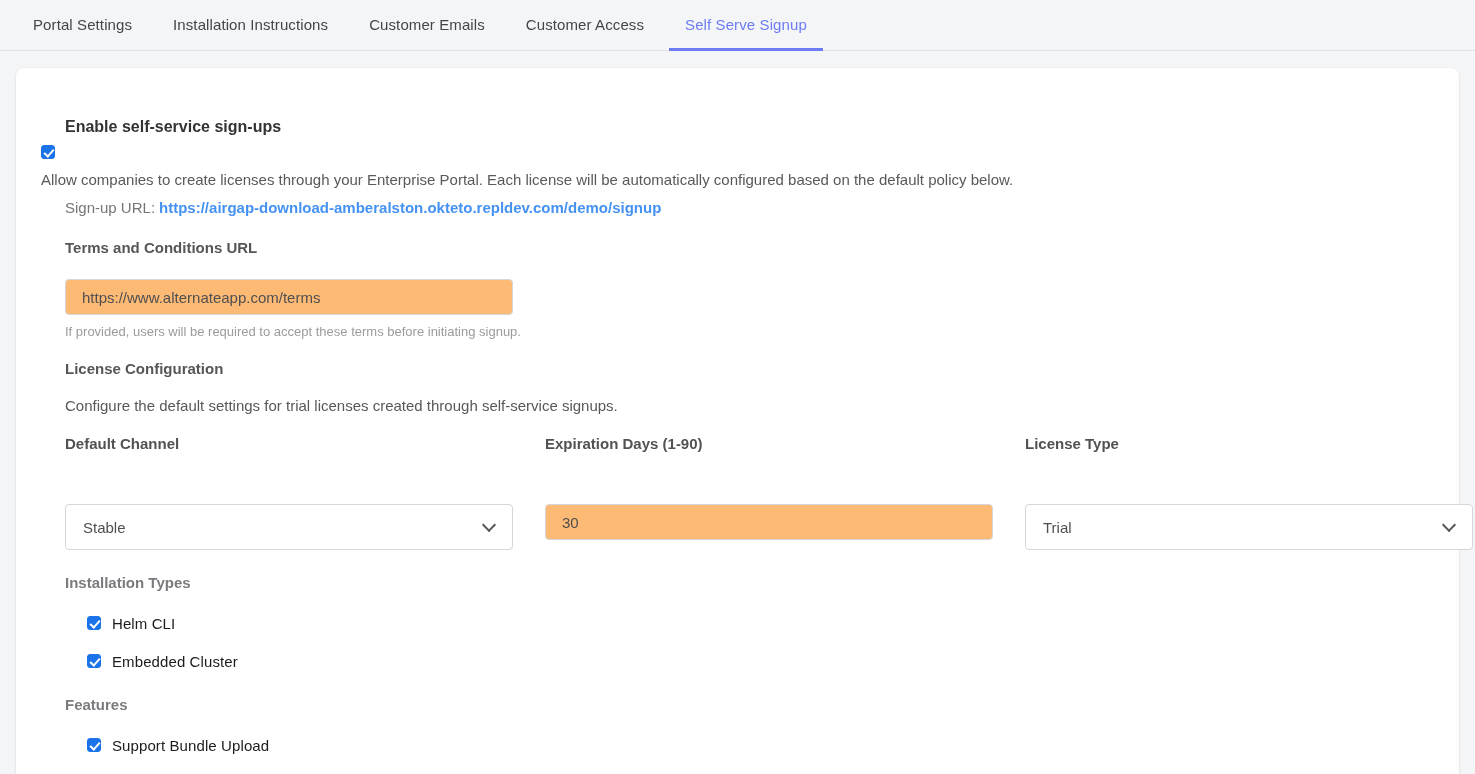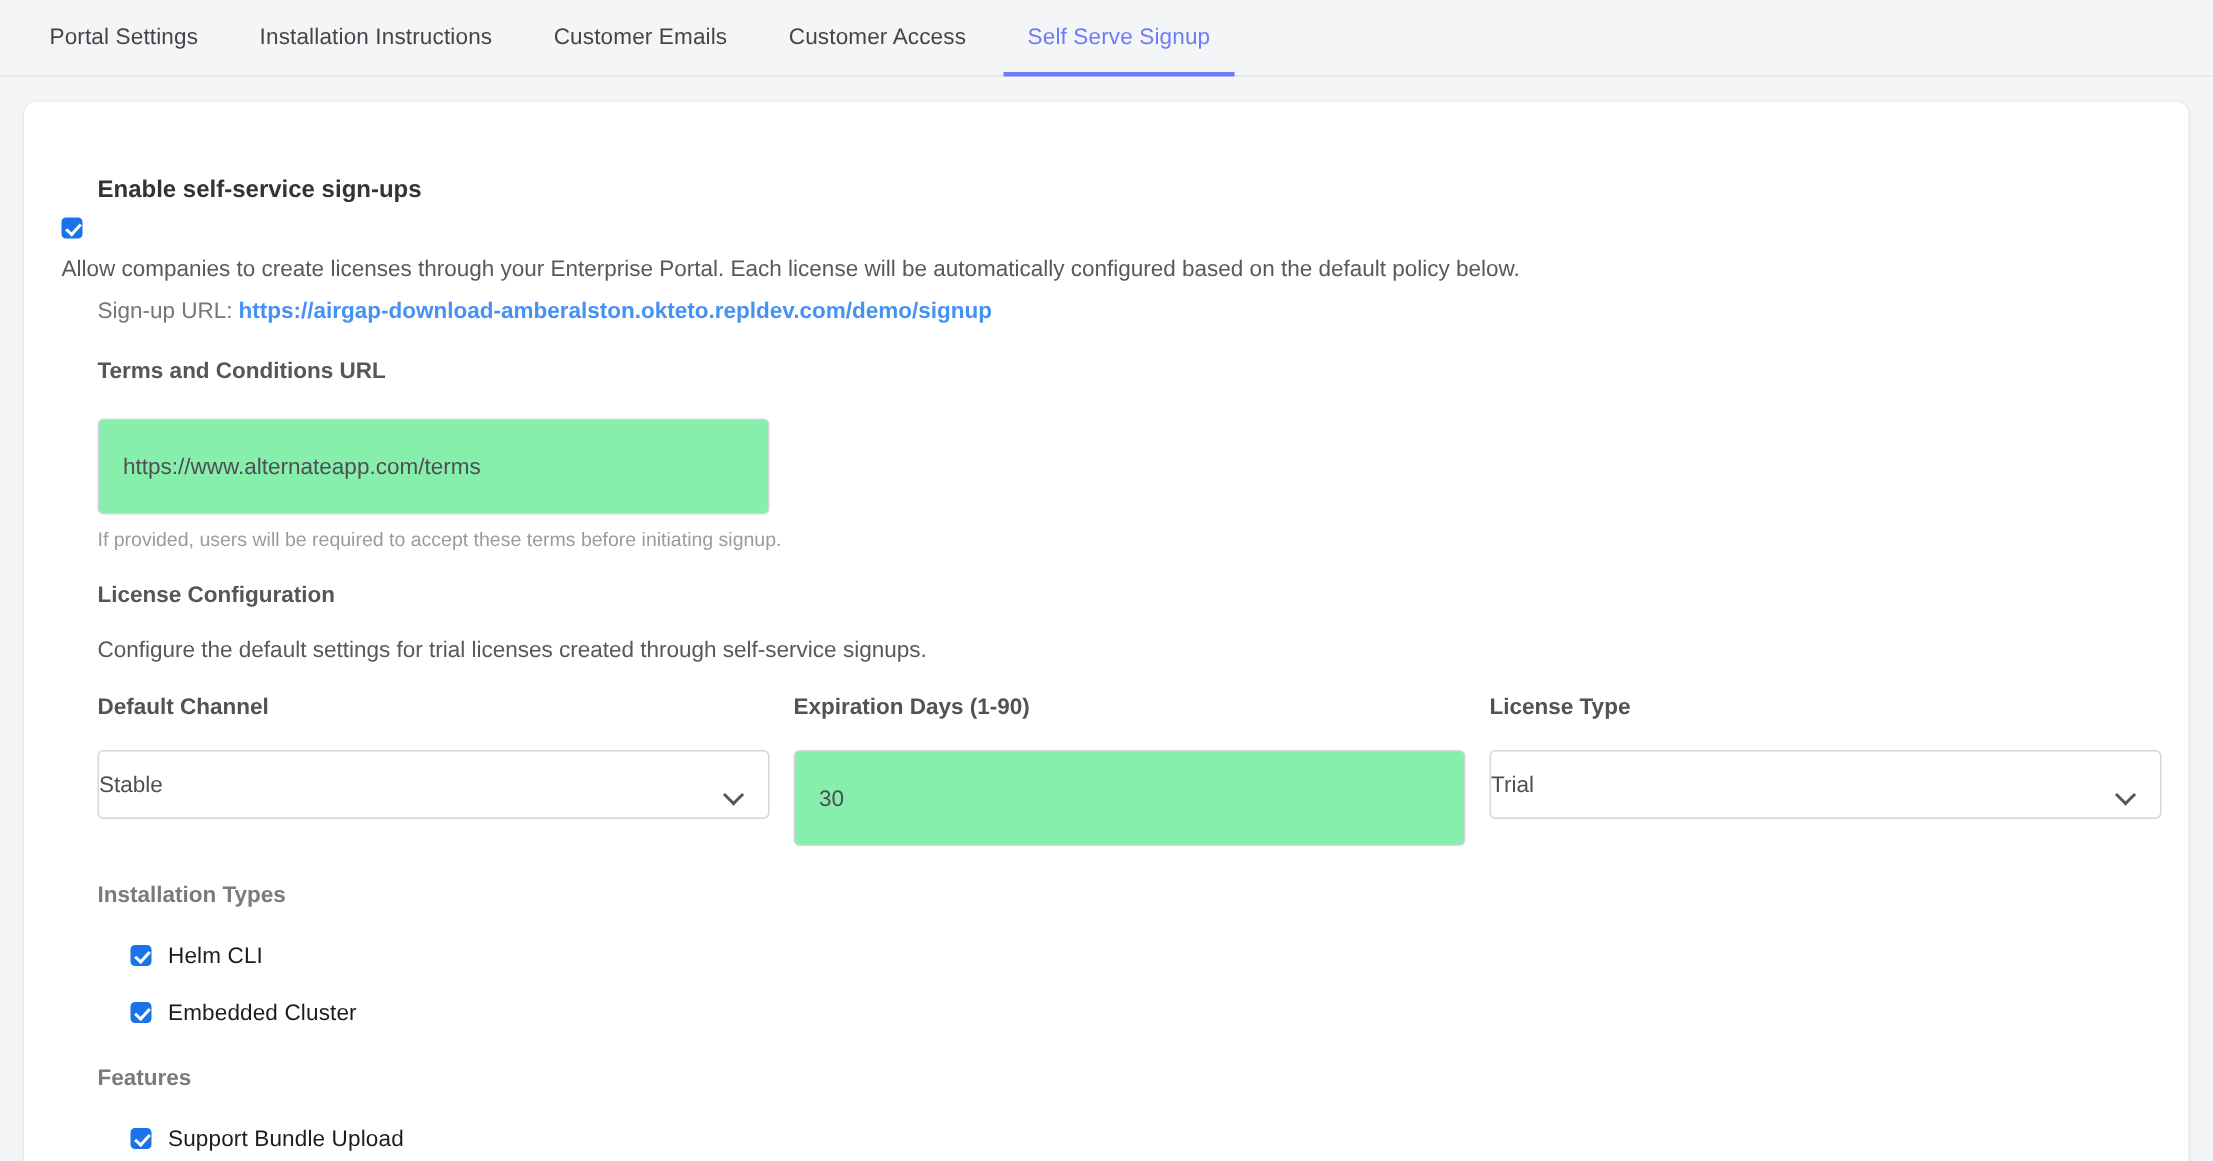--- a/index.html
+++ b/index.html
@@ -94,25 +94,25 @@
   .field-label {
     font-size: 15px;
     font-weight: 700;
     color: #565659;
     line-height: 20px;
   }
   .terms-label { margin-top: 20px; }
   .text-input {
     display: block;
     width: 448px;
-    height: 64px;
+    height: 36px;
     margin-top: 21px;
     border: 1px solid #d5d6da;
     border-radius: 4px;
-    background: #86efac;
+    background: #fdba74;
     padding: 0 16px;
     font-size: 15px;
     color: #4f4f52;
     font-family: "Liberation Sans", sans-serif;
     outline: none;
   }
   .helper-text {
     margin-top: 9px;
     font-size: 13px;
     color: #9b9b9e;
@@ -125,20 +125,21 @@
     color: #58585b;
     line-height: 21px;
   }
 
   
   .fields-row {
     margin-top: 18px;
     display: grid;
     grid-template-columns: 448px 448px 448px;
     column-gap: 16px;
+    gap: 32px;
   }
   .fields-row .field-label { font-weight: 700; color: #525255; }
   .field-control { margin-top: 18px; }
   .select-wrap { position: relative; width: 448px; }
   .select-wrap::after {
     content: "";
     position: absolute;
     right: 19px;
     top: 50%;
     width: 8px;
@@ -149,21 +150,21 @@
     pointer-events: none;
   }
   select.select-input {
     -webkit-appearance: none;
     appearance: none;
     width: 448px;
     height: 46px;
     border: 1px solid #d5d6da;
     border-radius: 4px;
     background: #fff;
-    padding: 0 36px 0 0;
+    padding: 0 36px 0 17px;
     font-size: 15px;
     color: #4f4f52;
     font-family: "Liberation Sans", sans-serif;
     outline: none;
     cursor: pointer;
   }
   .num-input { margin-top: 0; width: 448px; }
 
   
   .group-label {

